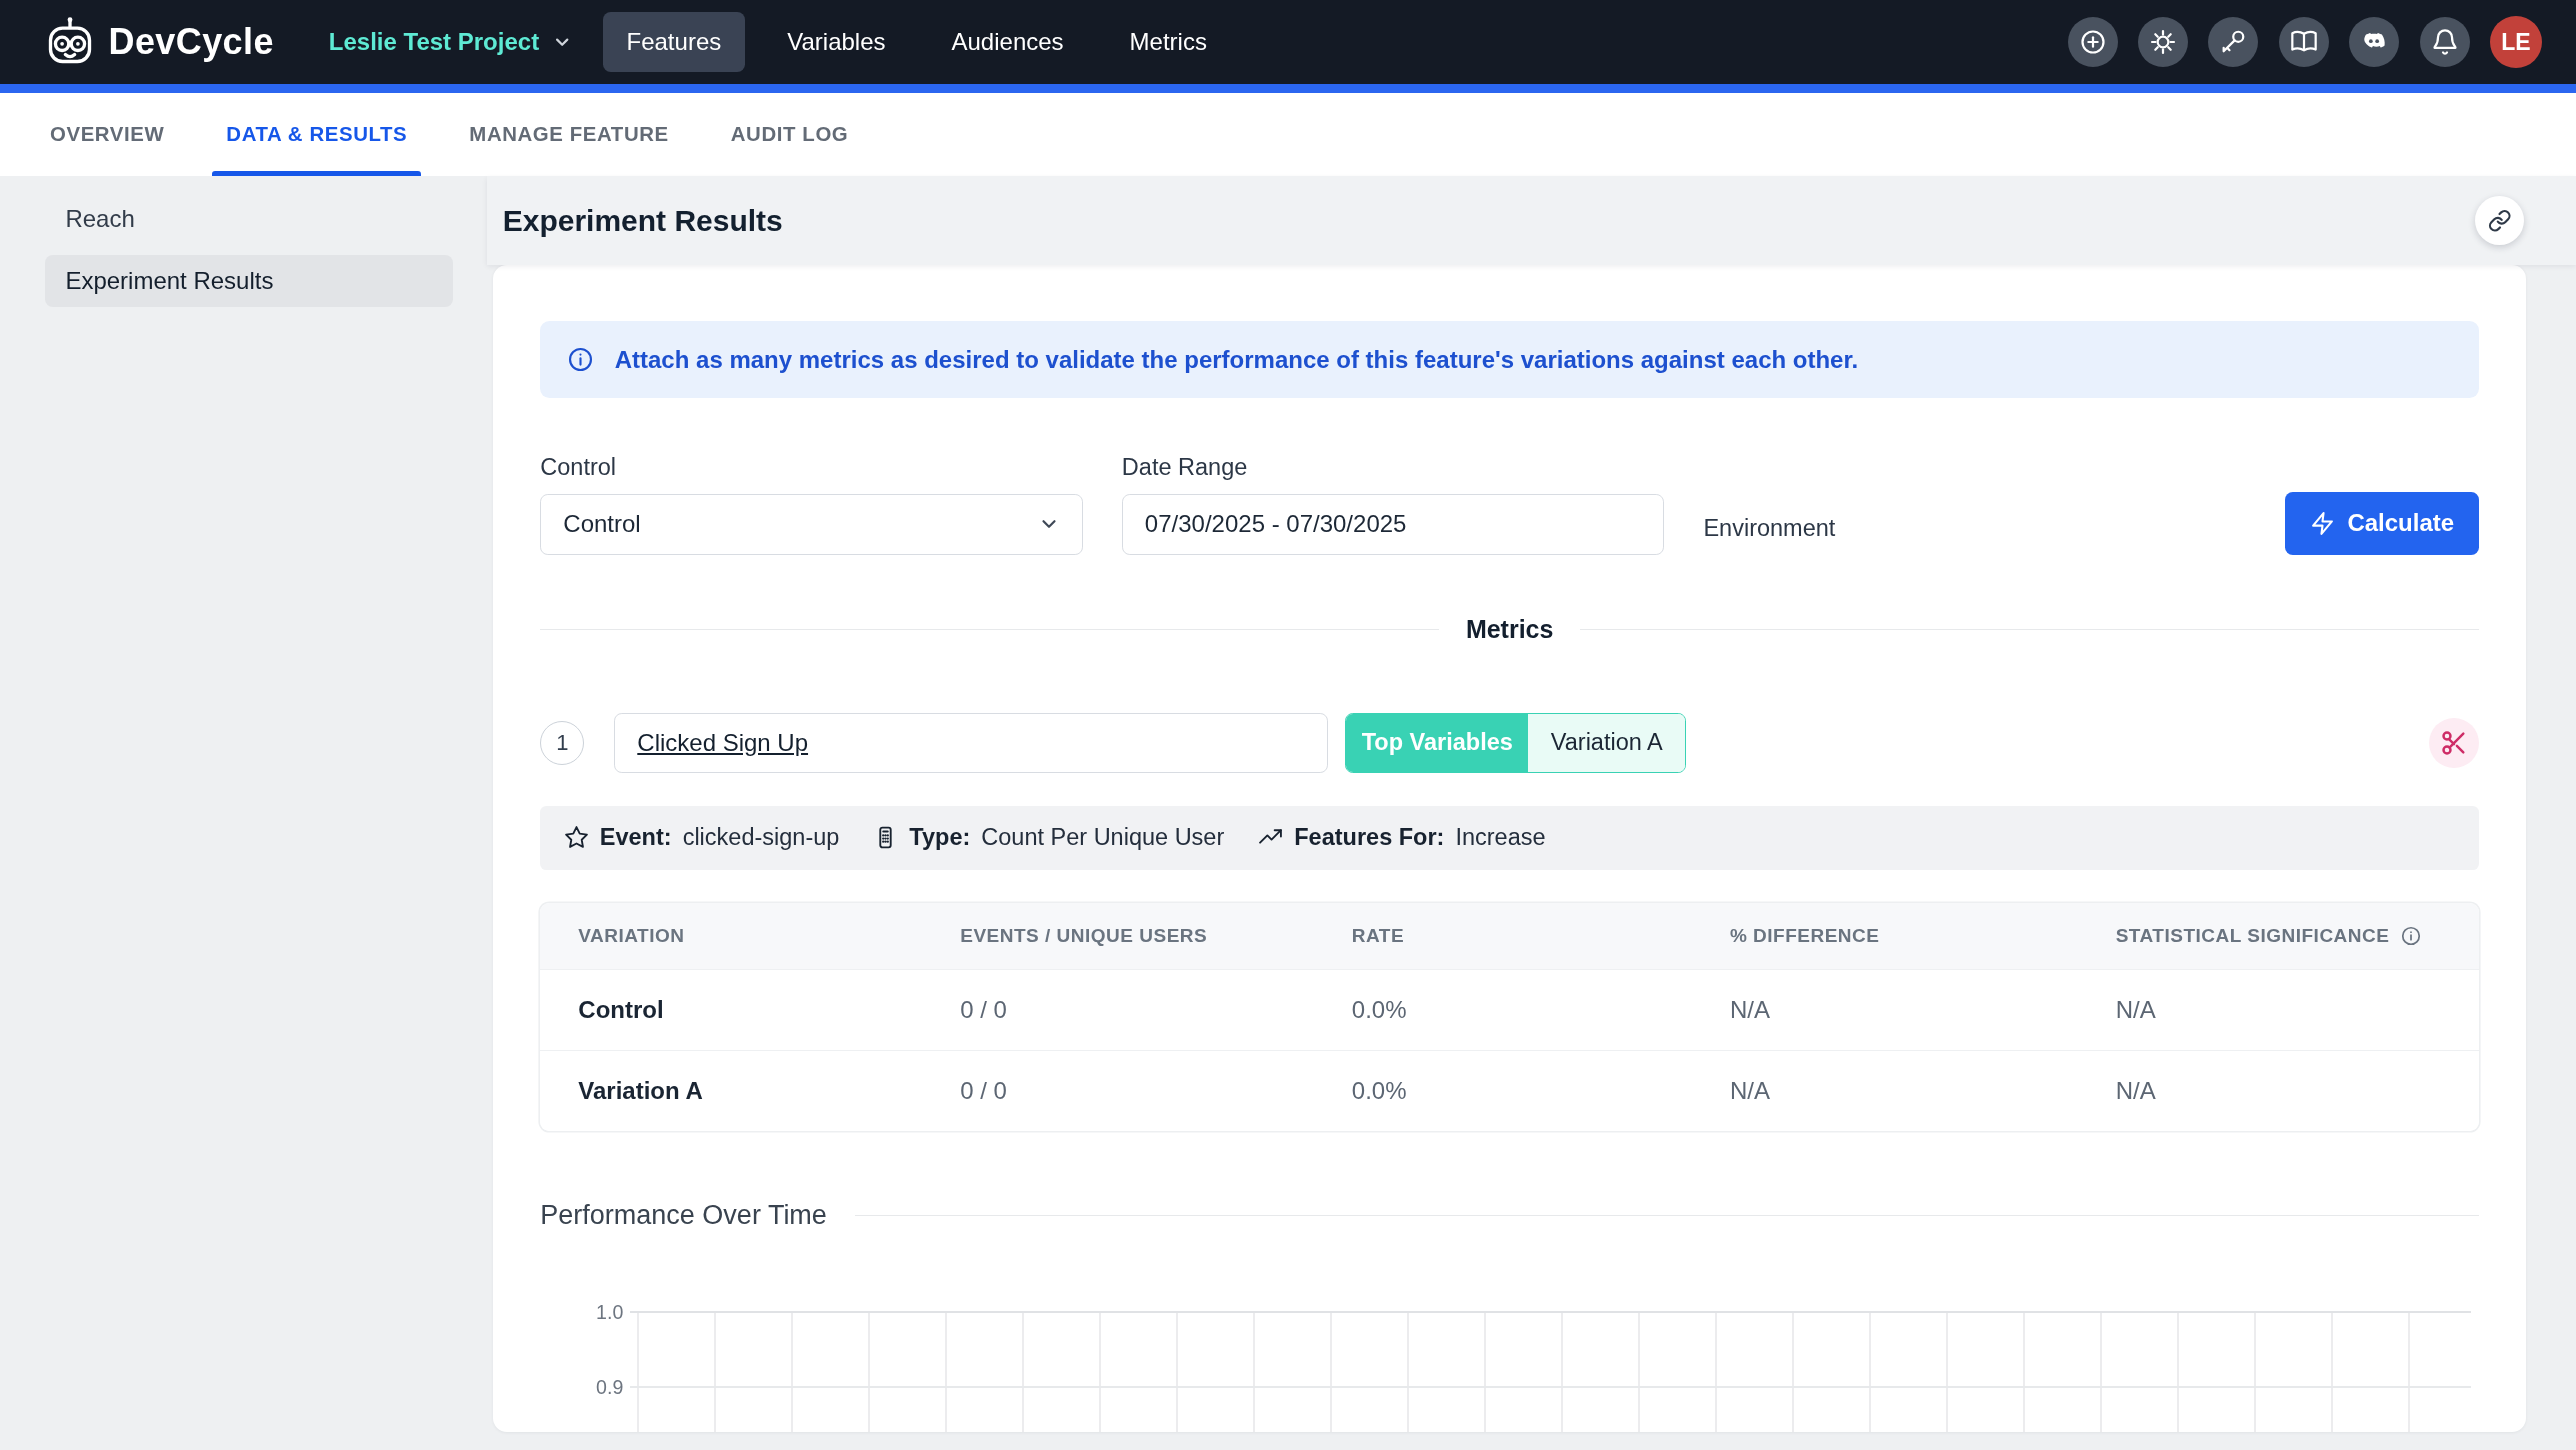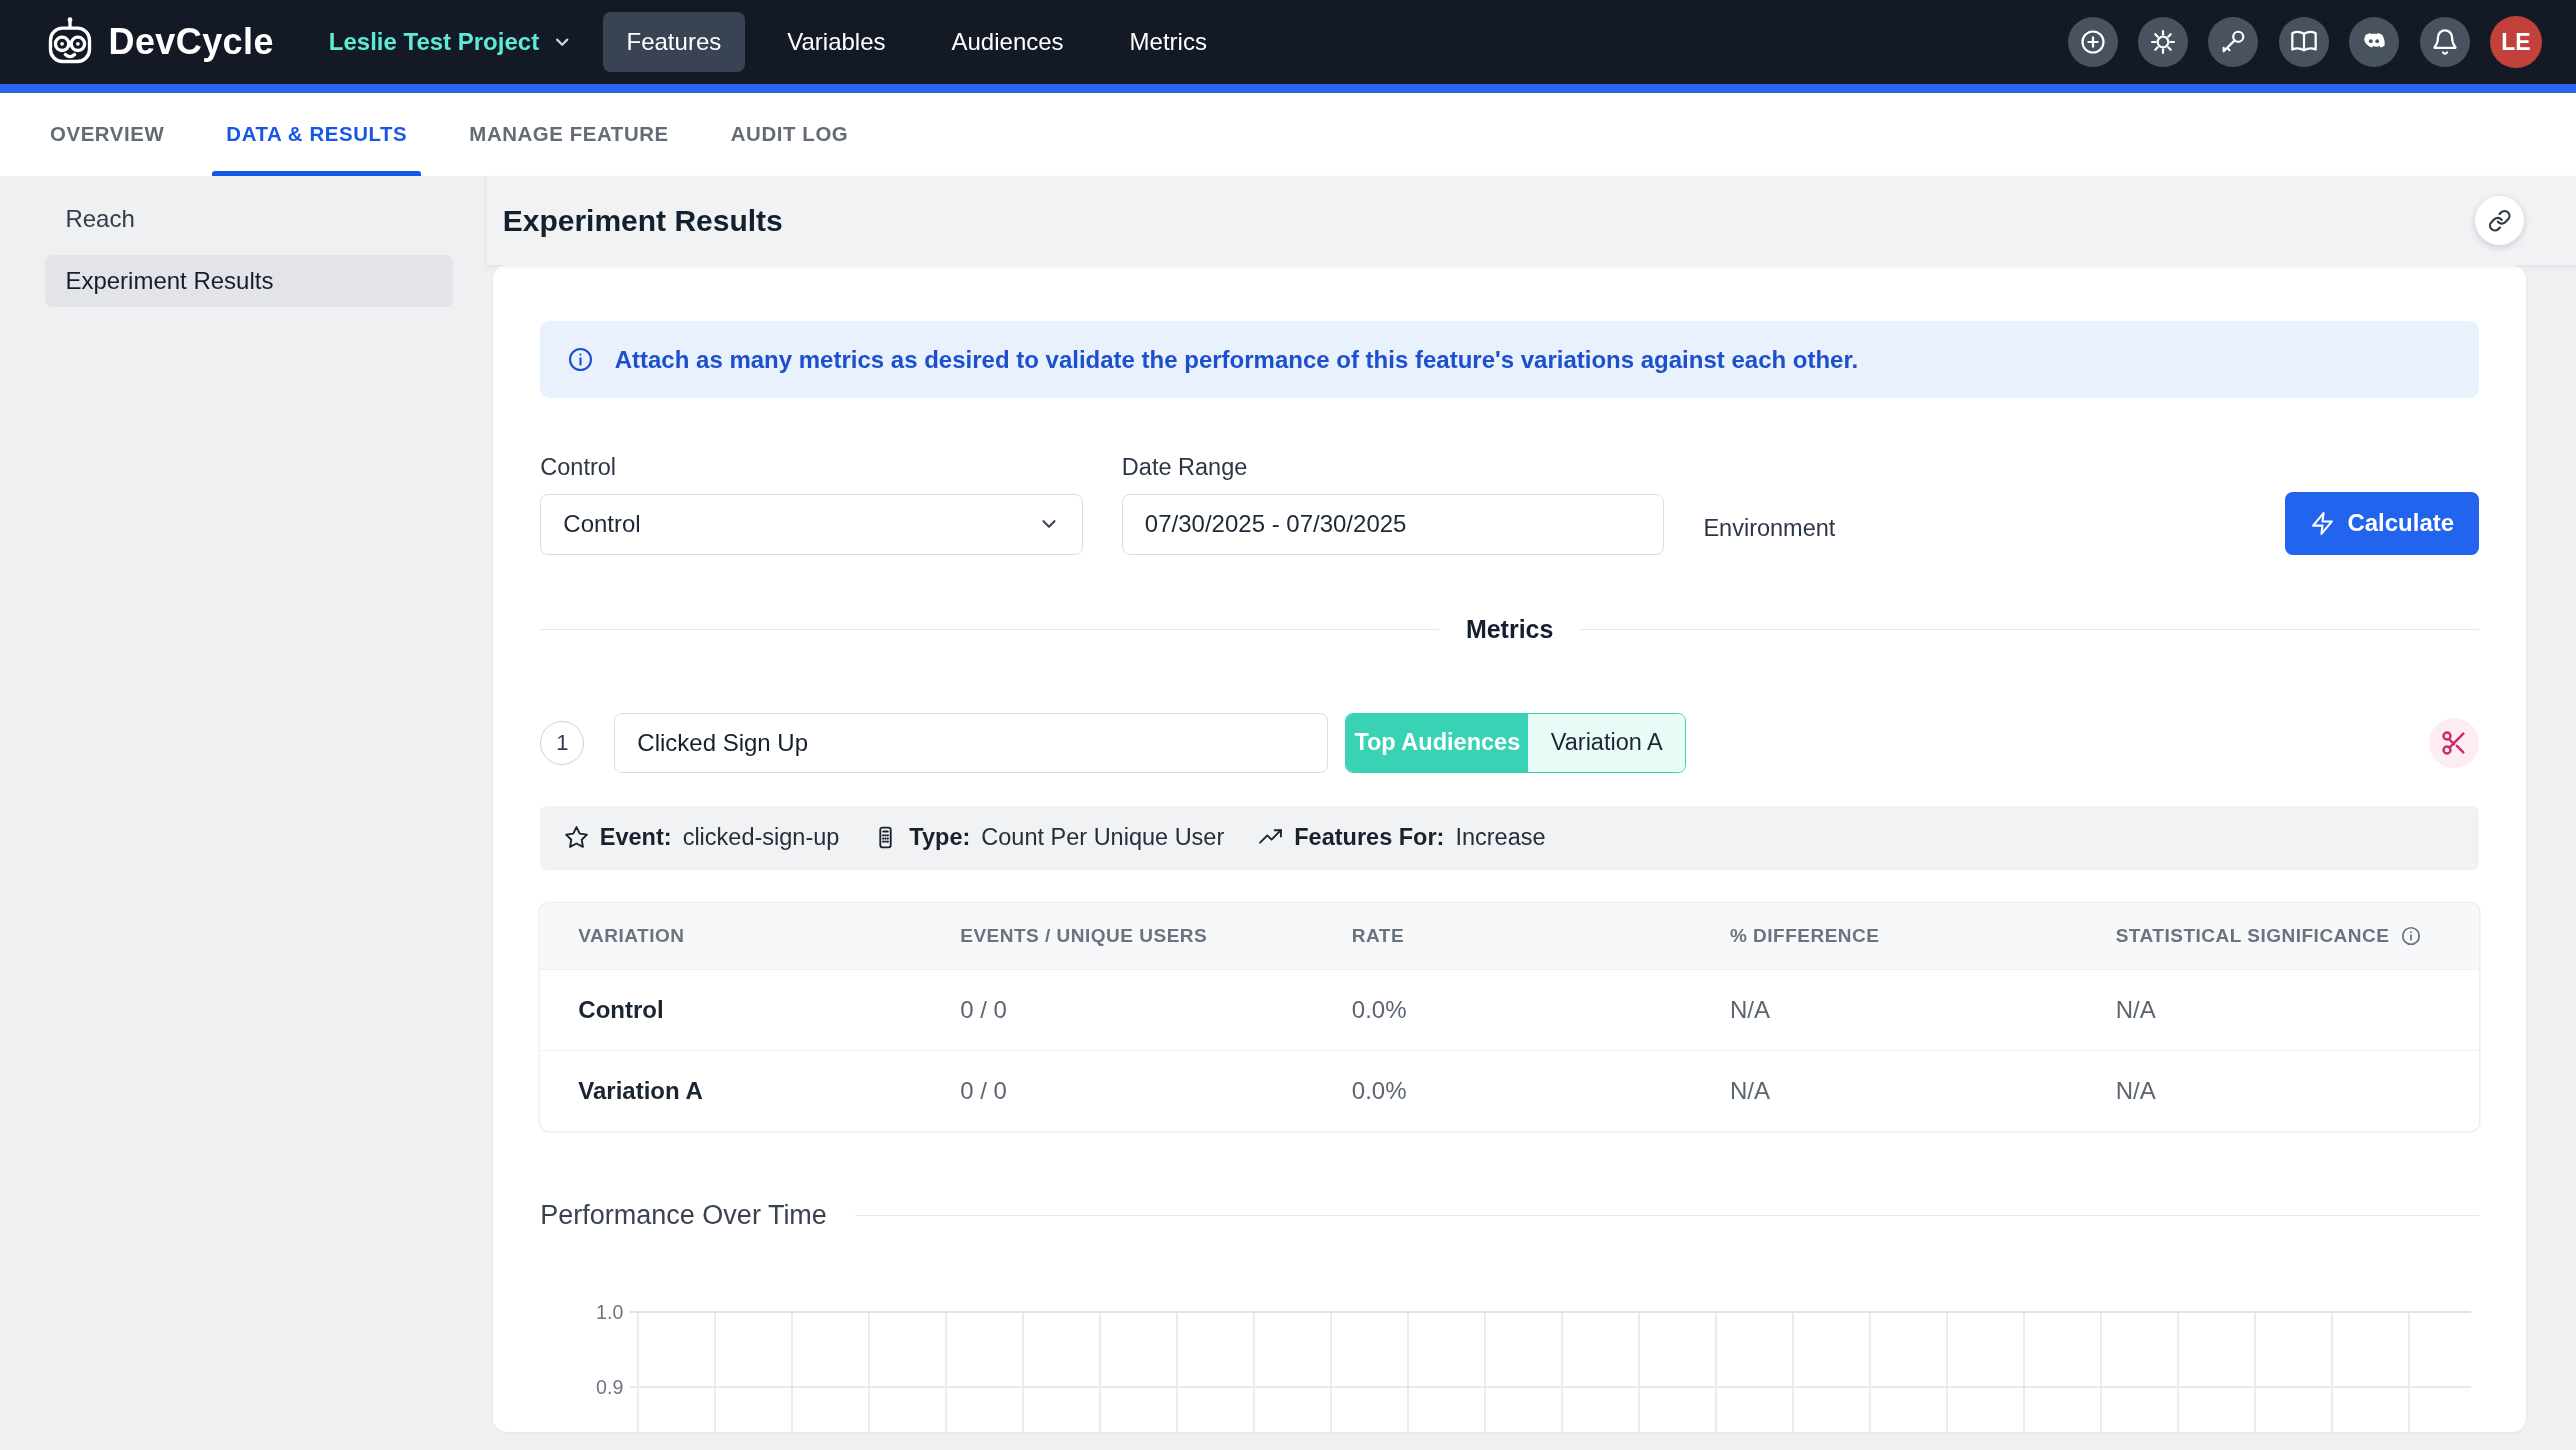--- a/index.html
+++ b/index.html
@@ -50,21 +50,21 @@
   .text-input { cursor:text; }
   input.text-input { display:block; }
   .select .chev { color:#3f4957; }
   .calculate-btn { flex:0 0 194px; height:63px; background:#2364ef; border:none; border-radius:7.8px; color:#fff; font-size:24px; font-weight:600; display:flex; align-items:center; justify-content:center; gap:12.5px; cursor:pointer; font-family:inherit; }
 
   .metrics-divider { margin-top:60px; display:flex; align-items:center; gap:27px; color:#131f2e; font-size:25px; font-weight:600; }
   .div-line { flex:1; height:1.6px; background:#e7e9eb; }
 
   .metric-row { margin-top:69px; display:flex; align-items:center; }
   .metric-index { flex:0 0 44px; width:44px; height:44px; border:1.6px solid #ccd2d9; border-radius:50%; display:flex; align-items:center; justify-content:center; font-size:22px; color:#323e4d; }
-  .metric-name { margin-left:30px; width:714px; height:60px; border:1.6px solid #d8dce2; border-radius:7.8px; padding:0 22px; font-size:24px; color:#14202e; background:#fff; font-family:inherit; }
+  .metric-name { margin-left:30px; width:714px; height:60px; border:1.6px solid #d8dce2; border-radius:7.8px; padding:0 22px; font-size:24px; color:#14202e; background:#fff; font-family:inherit;text-decoration:underline; }
   .toggle { margin-left:17px; display:flex; border:1.6px solid #39d2b4; border-radius:7.8px; overflow:hidden; }
   .toggle-opt { height:58px; display:flex; align-items:center; justify-content:center; font-size:23.5px; border:none; cursor:pointer; font-family:inherit; }
   .toggle-opt.on { width:182px; background:#39d2b4; color:#fff; font-weight:600; }
   .toggle-opt.off { width:157px; background:#e9fbf6; color:#1b2634; font-weight:500; }
   .cut-btn { margin-left:auto; width:50px; height:50px; border-radius:50%; background:#fdecf3; color:#ce2c66; display:flex; align-items:center; justify-content:center; border:none; cursor:pointer; }
 
   .event-bar { margin-top:33px; height:64px; background:#f1f2f4; border-radius:6.3px; display:flex; align-items:center; padding:0 23.5px; font-size:23.5px; color:#18222f; }
   .event-item { display:flex; align-items:center; gap:11px; margin-right:34px; }
   .event-item .ico { color:#18222f; }
   .event-label { font-weight:700; }
@@ -260,21 +260,21 @@
       <div class="metrics-divider">
         <span class="div-line"></span>
         <span>Metrics</span>
         <span class="div-line"></span>
       </div>
 
       <div class="metric-row">
         <div class="metric-index">1</div>
         <input class="metric-name" readonly="" value="Clicked Sign Up" style="">
         <div class="toggle">
-          <button class="toggle-opt on">Top Audiences</button>
+          <button class="toggle-opt on">Top Variables</button>
           <button class="toggle-opt off">Variation A</button>
         </div>
         <button class="cut-btn">
           <span>
             <svg width="28" height="28" viewBox="0 0 24 24" fill="none" stroke="currentColor" stroke-width="2.1" stroke-linecap="round" stroke-linejoin="round">
               <circle cx="6" cy="6" r="3"></circle>
                 <circle cx="6" cy="18" r="3"></circle>
               <line x1="20" y1="4" x2="8.12" y2="15.88"></line>
                 <line x1="14.47" y1="14.48" x2="20" y2="20"></line>
                 <line x1="8.12" y1="9.12" x2="12" y2="13"></line>

